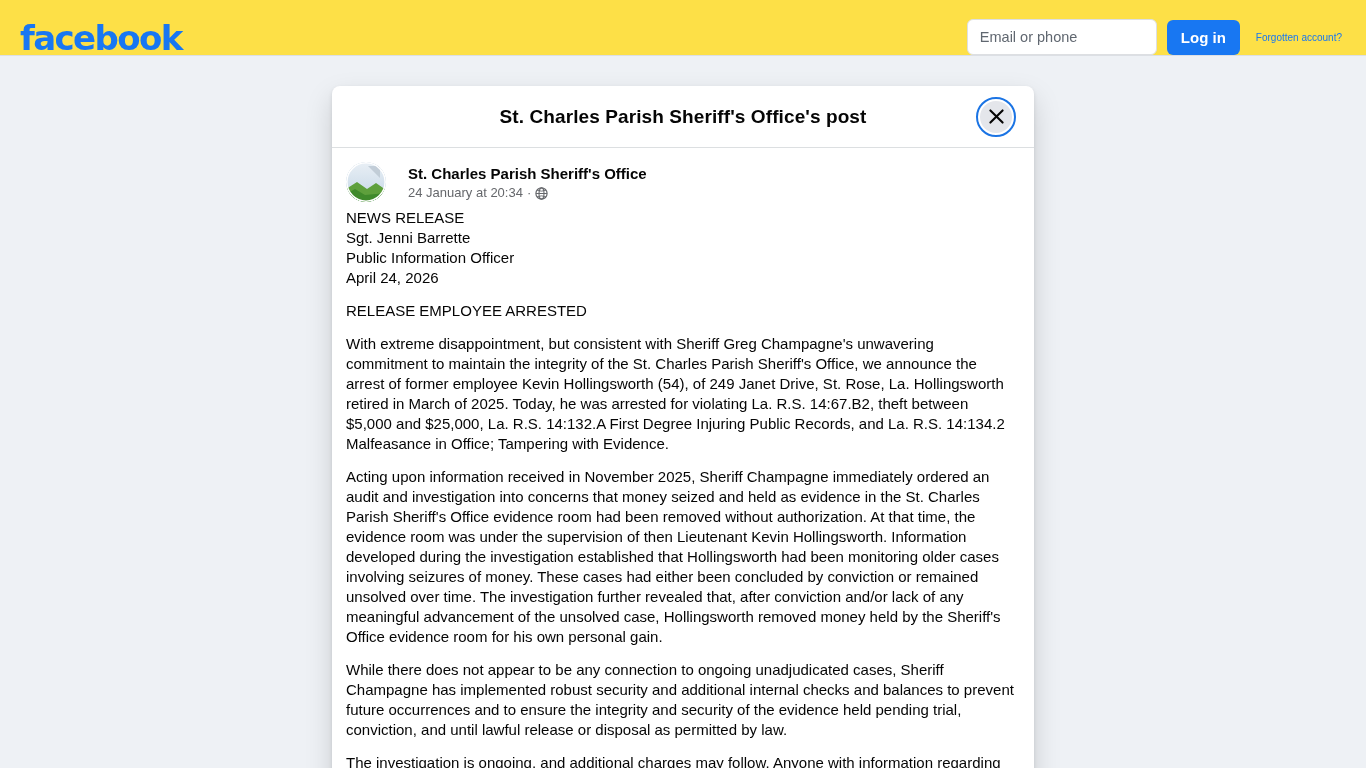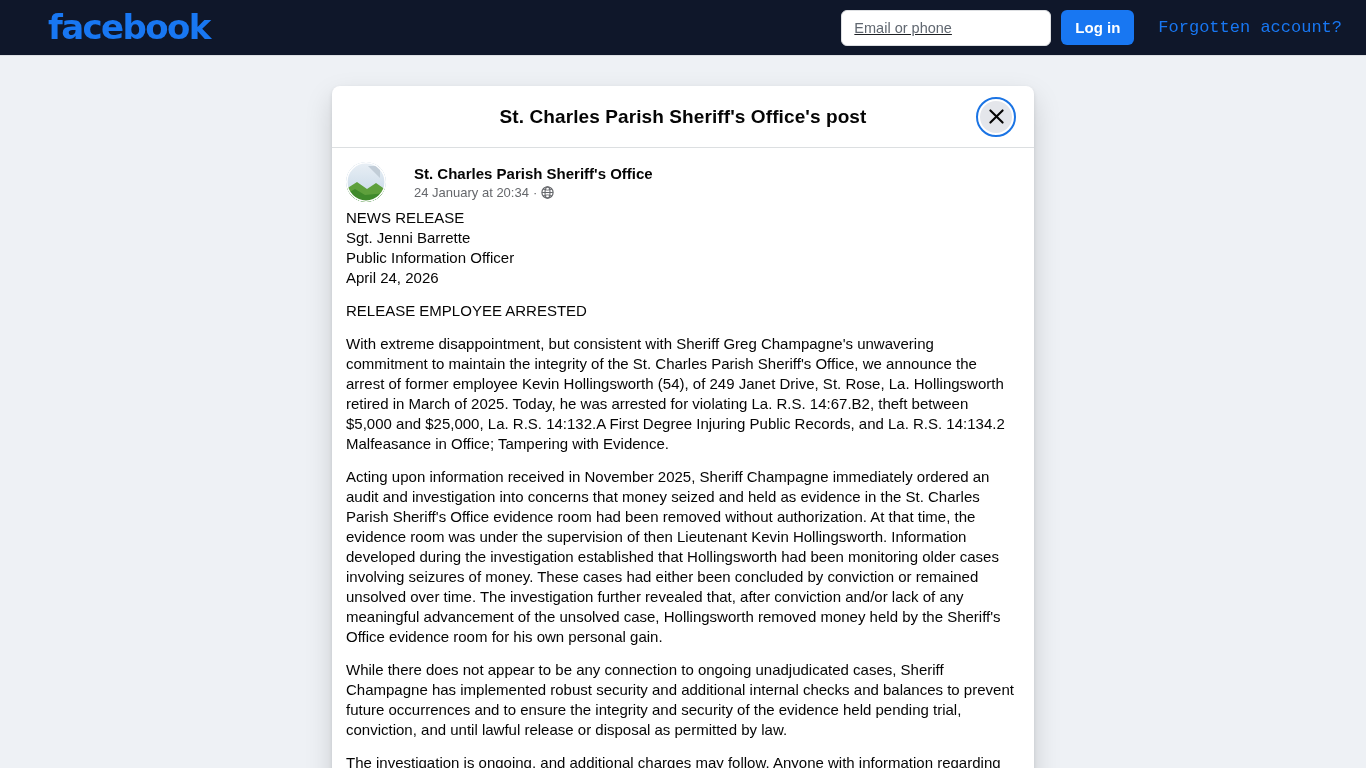--- a/index.html
+++ b/index.html
@@ -12,76 +12,74 @@
     background: #eef1f5;
     font-family: "Liberation Sans", sans-serif;
   }
 
   
   .topbar {
     position: absolute;
     top: 0; left: 0;
     width: 1366px;
     height: 56px;
-    background: #0f172a;
+    background: #fde047;
     border-bottom: 1px solid #dcdfe4;
     display: flex;
-    align-items: center;
-    padding: 0 24px 0 48px;
+    align-items: flex-end;
+    padding: 0 24px 0 20px;
   }
   .fb-logo {
     font-family: "DejaVu Sans", sans-serif;
     font-size: 34px;
     font-weight: bold;
     color: #1877F2;
     letter-spacing: -1.6px;
     line-height: 1;
     margin-top: -2px;
   }
   .login-group {
     margin-left: auto;
     display: flex;
     align-items: center;
     gap: 10px;
   }
   .login-input {
-    width: 210px;
+    width: 190px;
     height: 36px;
     border: 1px solid #dddfe2;
     border-radius: 6px;
     padding: 0 12px;
     font-size: 14.5px;
     font-family: "Liberation Sans", sans-serif;
     color: #1c1e21;
     background: #fff;
     outline: none;
-    text-decoration: underline;
   }
   .login-input::placeholder { color: #606770; opacity: 1; }
   .login-btn {
     height: 35px;
     min-width: 66px;
     padding: 0 14px;
     background: #1877F2;
     color: #ffffff;
     border: none;
     border-radius: 6px;
     font-size: 15px;
     font-weight: bold;
     font-family: "Liberation Sans", sans-serif;
     cursor: pointer;
   }
   .forgot-link {
-    margin-left: 14px;
+    margin-left: 6px;
     color: #1877F2;
-    font-size: 17px;
+    font-size: 10px;
     text-decoration: none;
     white-space: nowrap;
     cursor: pointer;
-    font-family: Liberation Mono, monospace;
   }
 
   
   .modal {
     position: absolute;
     left: 332px;
     top: 86px;
     width: 702px;
     height: 700px;
     background: #ffffff;
@@ -129,22 +127,22 @@
     cursor: pointer;
   }
   .close-btn svg { display: block; }
 
   
   .post-body {
     padding: 14px 16px 0 12px;
   }
   .post-head {
     display: flex;
-    align-items: center;
-    gap: 28px;
+    align-items: flex-end;
+    gap: 22px;
     padding-left: 2px;
   }
   .avatar {
     width: 40px;
     height: 40px;
     border-radius: 50%;
     overflow: hidden;
     flex: 0 0 40px;
     background: #d8e2ea;
   }

